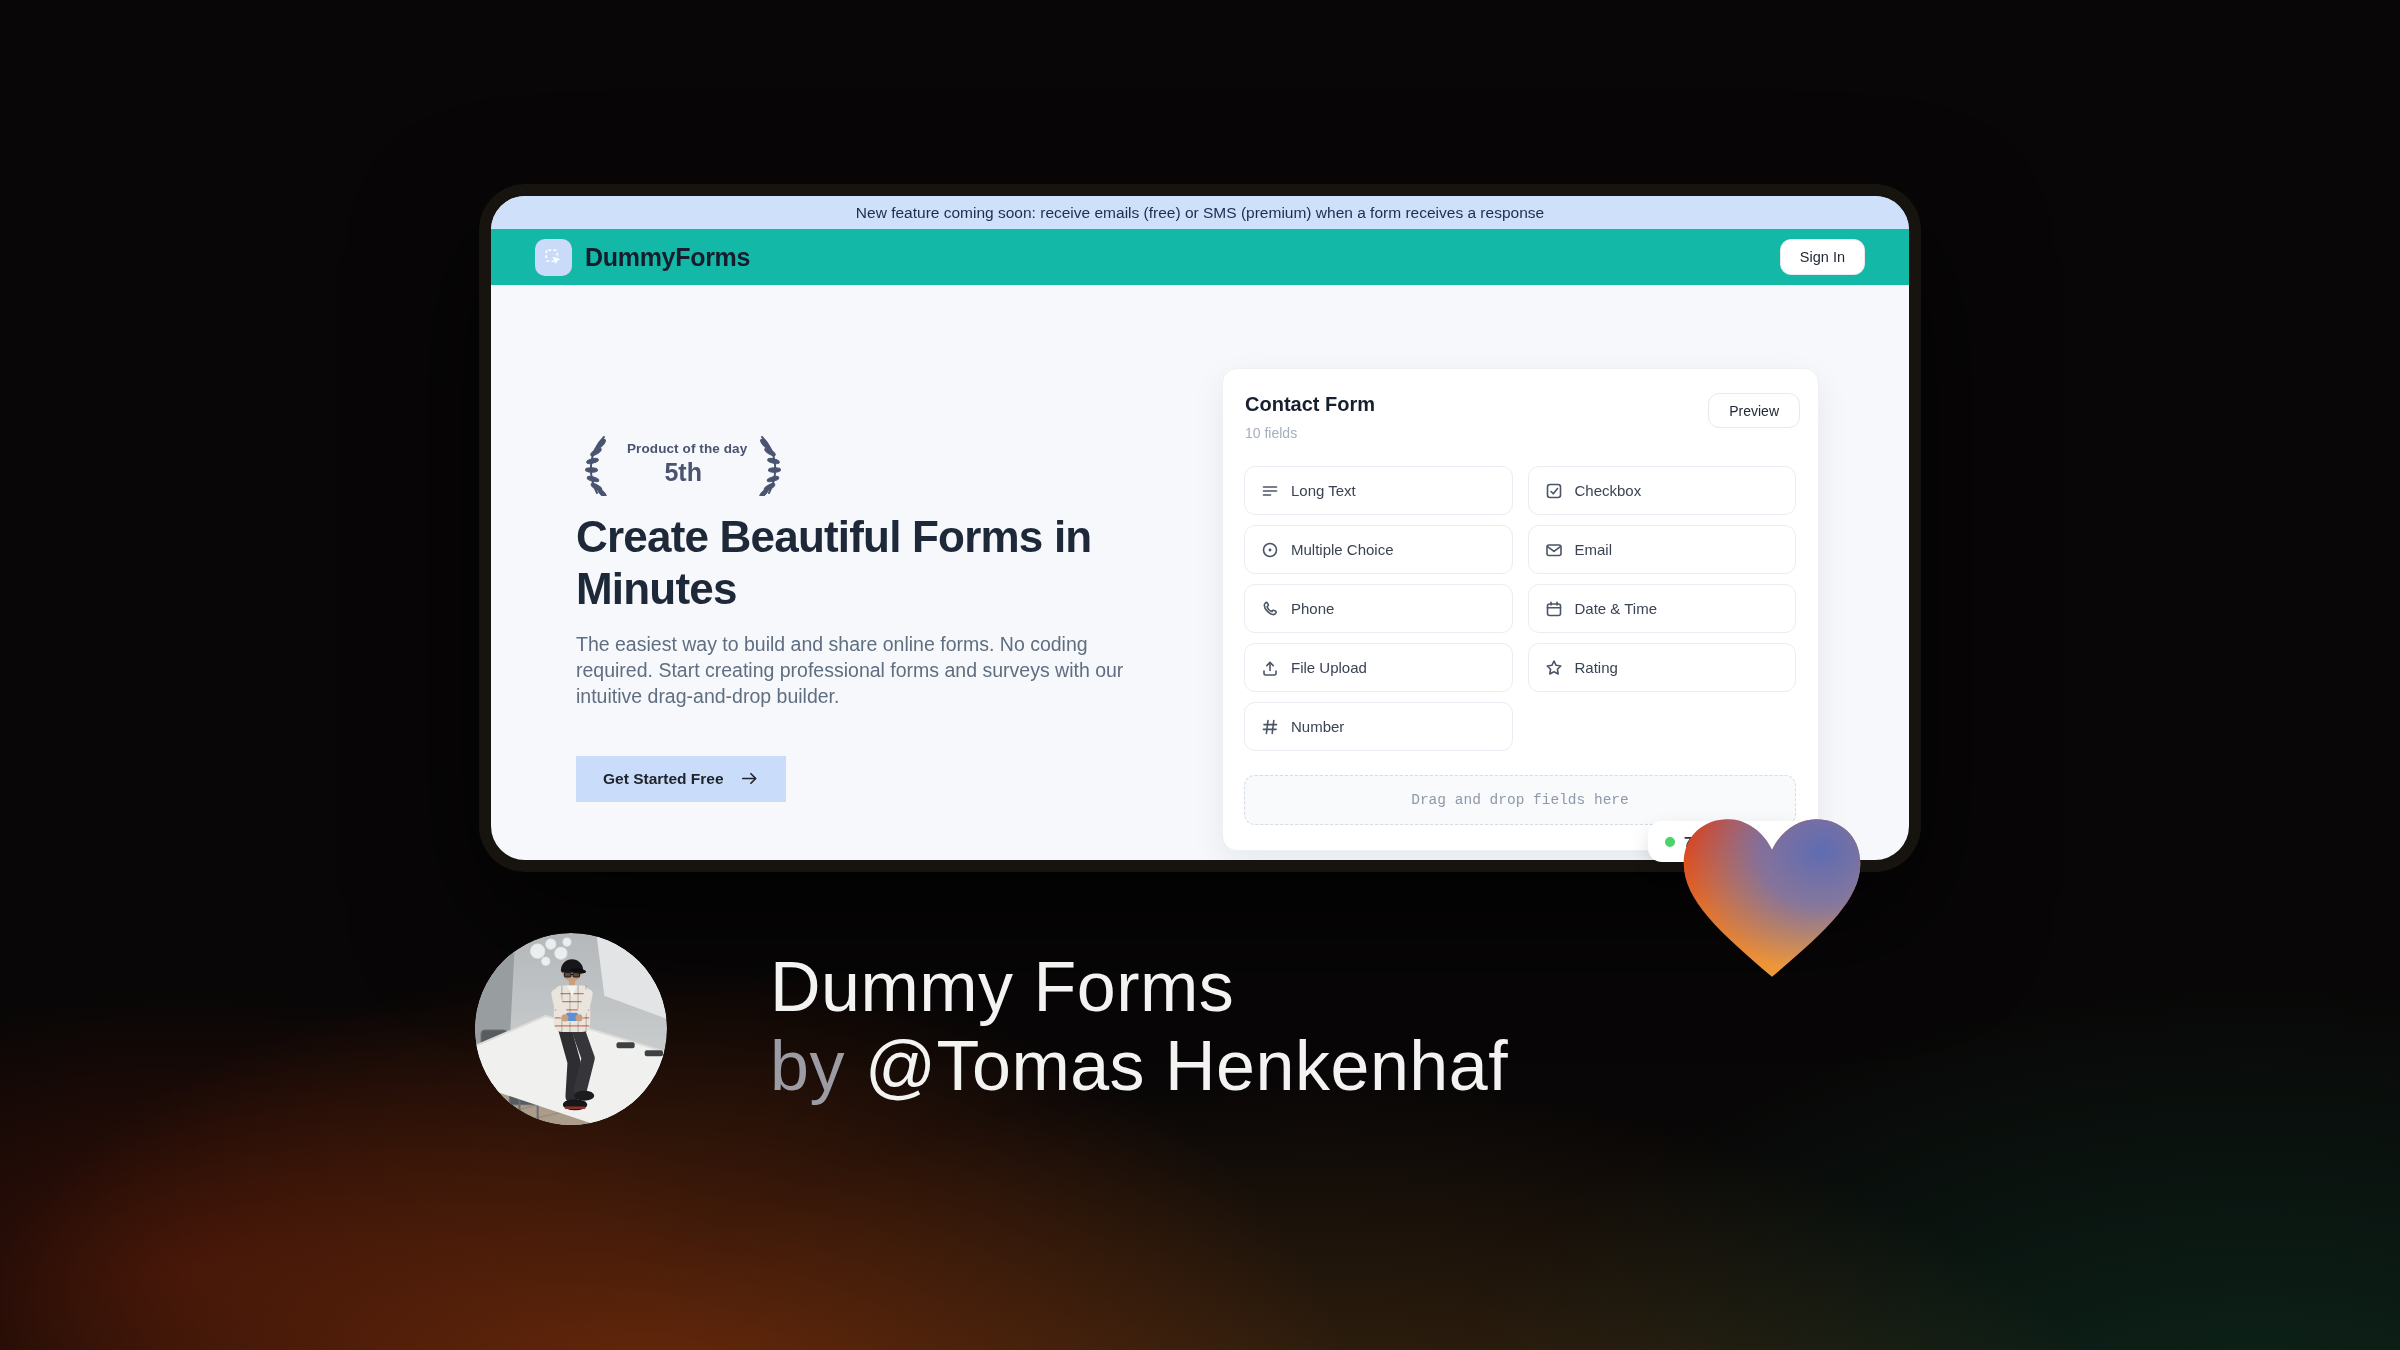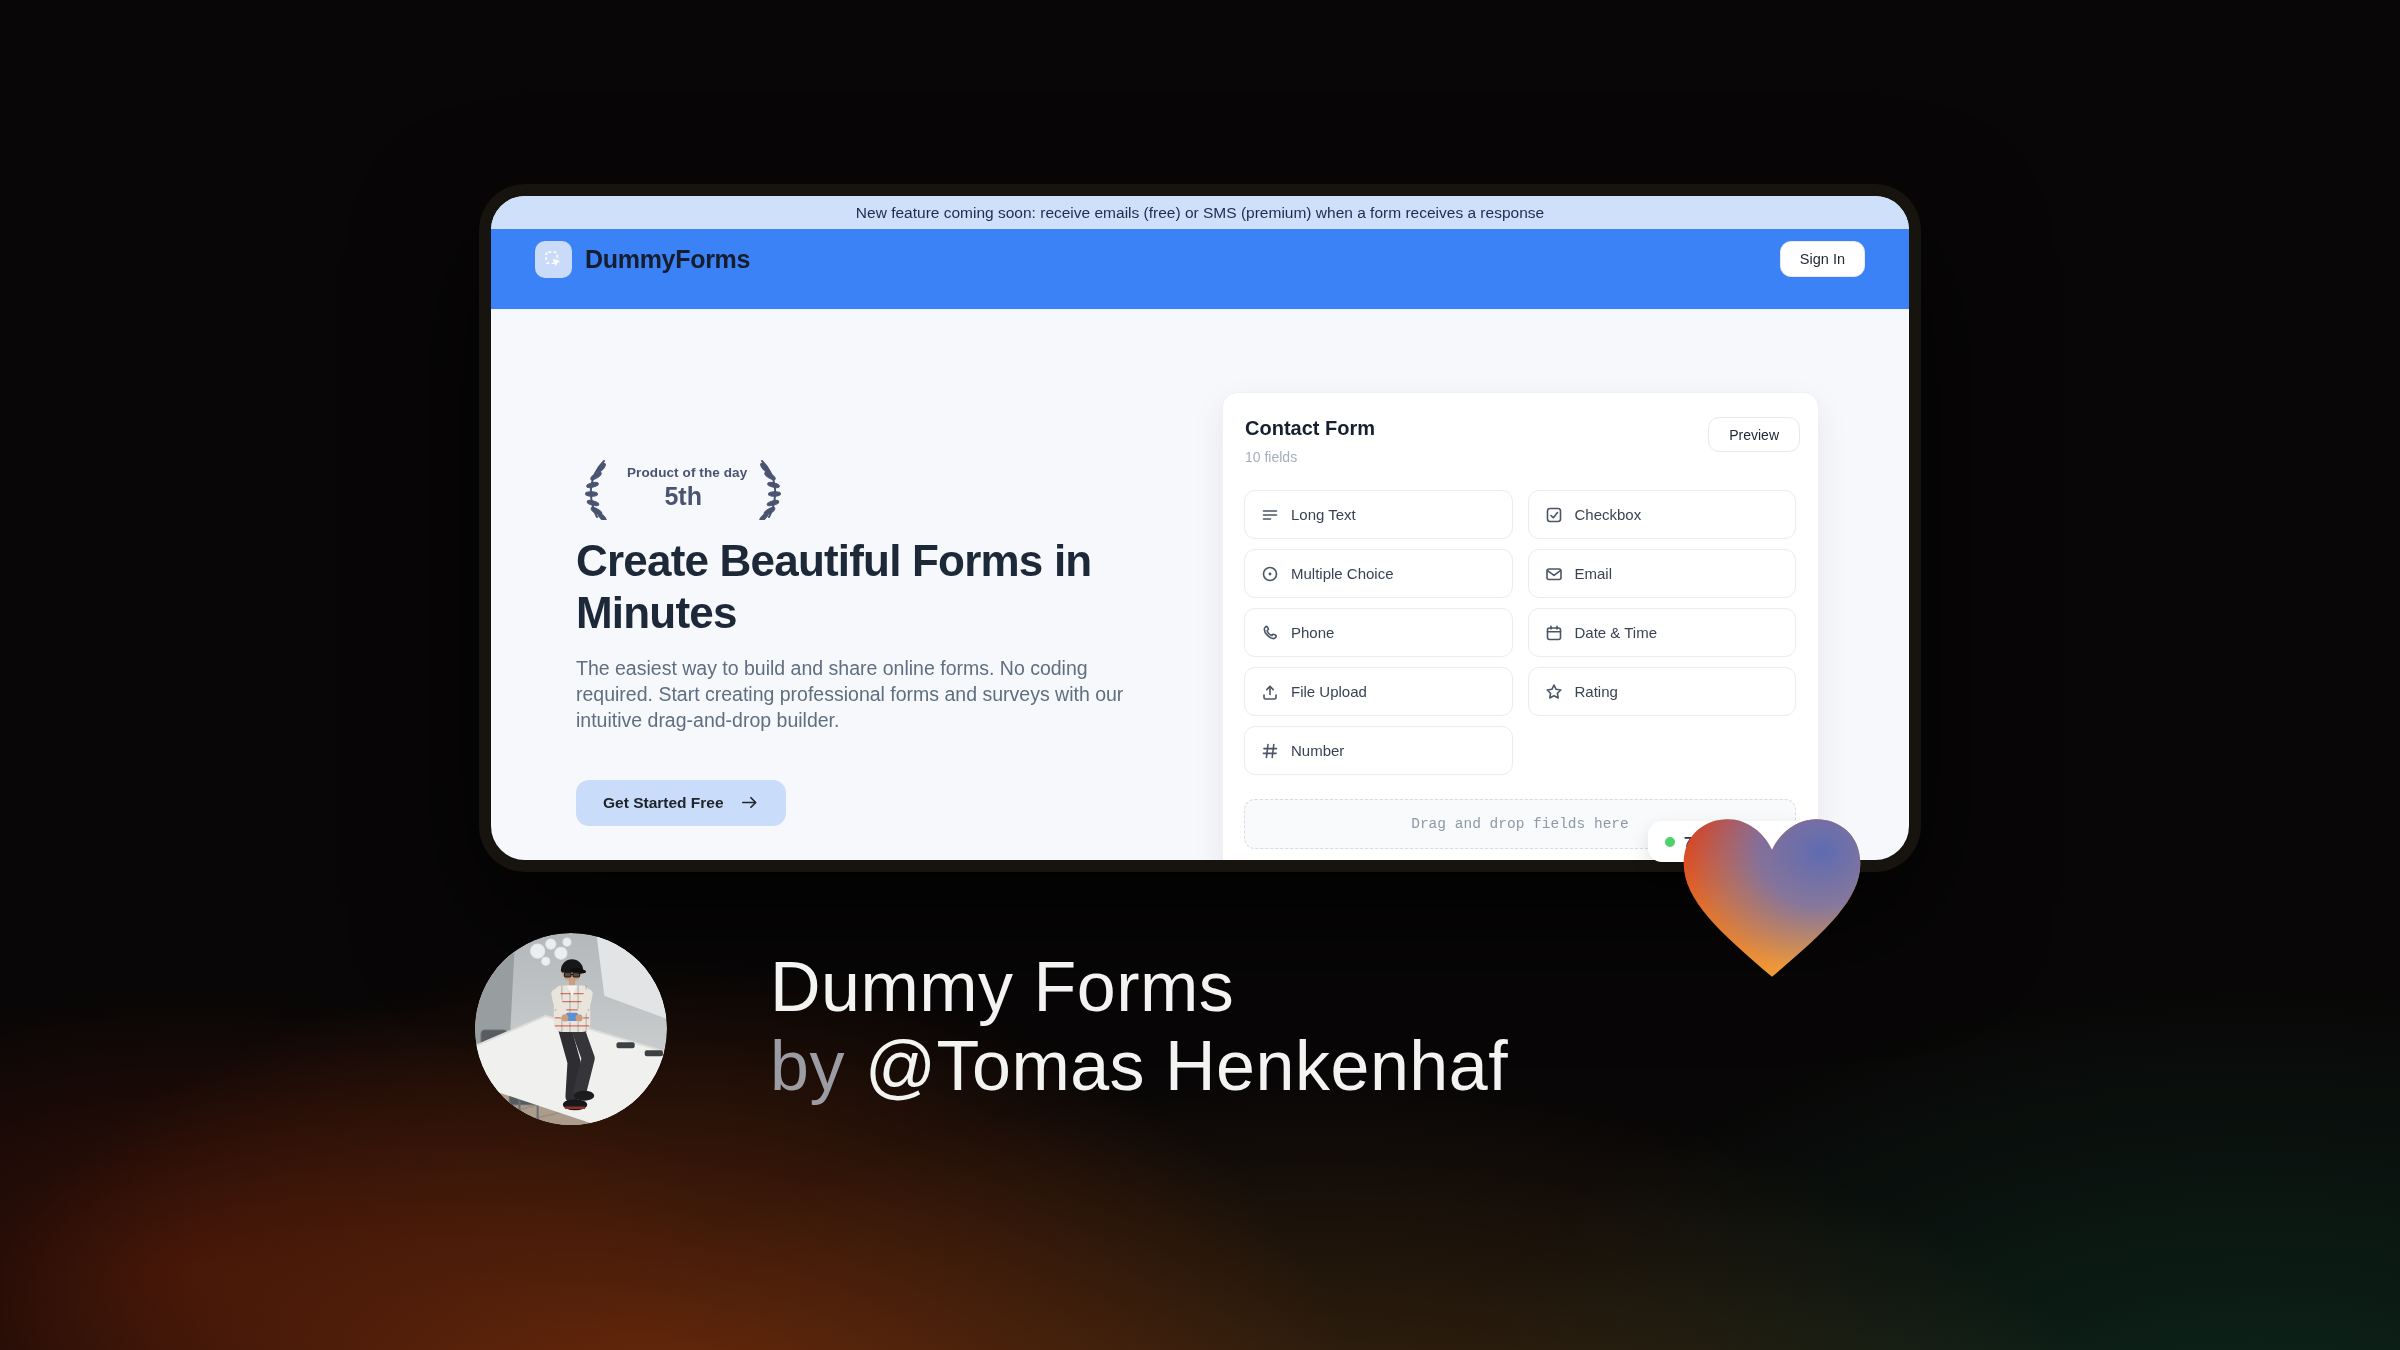--- a/index.html
+++ b/index.html
@@ -22,22 +22,22 @@
   }
   .win-inner {
     width:100%; height:100%; border-radius:34px; overflow:hidden;
     background:#f6f8fb; display:flex; flex-direction:column;
   }
   .banner {
     height:33px; flex:0 0 33px; background:#cfe0fb; color:#1e2c50;
     font-size:15.5px; display:flex; align-items:center; justify-content:center;
   }
   .site-header {
-    height:56px; flex:0 0 56px; background:#3b82f6; border-bottom:1px solid #eef0f4;
-    display:flex; align-items:flex-start; justify-content:space-between; padding:12px 44px;
+    height:56px; flex:0 0 56px; background:#14b8a6; border-bottom:1px solid #eef0f4;
+    display:flex; align-items:center; justify-content:space-between; padding:0 44px;
   }
   .brand { display:flex; align-items:center; gap:13px; }
   .brand-icon { width:37px; height:37px; border-radius:10px; background:#c9dbf8; display:grid; place-items:center; }
   .brand-name { font-size:25px; font-weight:bold; color:#151d2e; letter-spacing:-0.3px; }
   .signin {
     height:36px; padding:0 19px; background:#fff; border:1px solid #e7e9ee; border-radius:11px;
     font-size:14.5px; color:#222a38; font-family:inherit; cursor:pointer;
   }
   .main { position:relative; flex:1; }
 
@@ -49,21 +49,21 @@
   .award-rank  { font-size:25px; font-weight:bold; margin-top:2px; }
   .laurel { display:block; }
   .laurel.right { transform:scaleX(-1); }
   .hero-title {
     margin:15px 0 0; font-size:44px; line-height:52px; font-weight:bold;
     color:#1d2839; letter-spacing:-0.8px; width:560px;
   }
   .hero-desc { margin-top:16px; font-size:19.5px; line-height:26px; color:#5f6e80; width:578px; }
   .cta {
     margin-top:27px; display:inline-flex; align-items:center; gap:16px;
-    background:#c9ddfa; border:none; border-radius:13px; height:46px; padding:0 27px;
+    background:#c9ddfa; border:none; border-radius:0; height:46px; padding:0 27px;
     font-size:15.5px; font-weight:bold; color:#20242c; font-family:inherit; cursor:pointer;
   }
 
   
   .card {
     position:absolute; left:731px; top:82px; width:597px; height:483px; box-sizing:border-box;
     background:#fff; border:1px solid #eef0f4; border-radius:15px;
     box-shadow:0 12px 34px rgba(20,30,60,.07);
   }
   .card-head { display:flex; justify-content:space-between; align-items:flex-start; padding:24px 18px 0 22px; }

